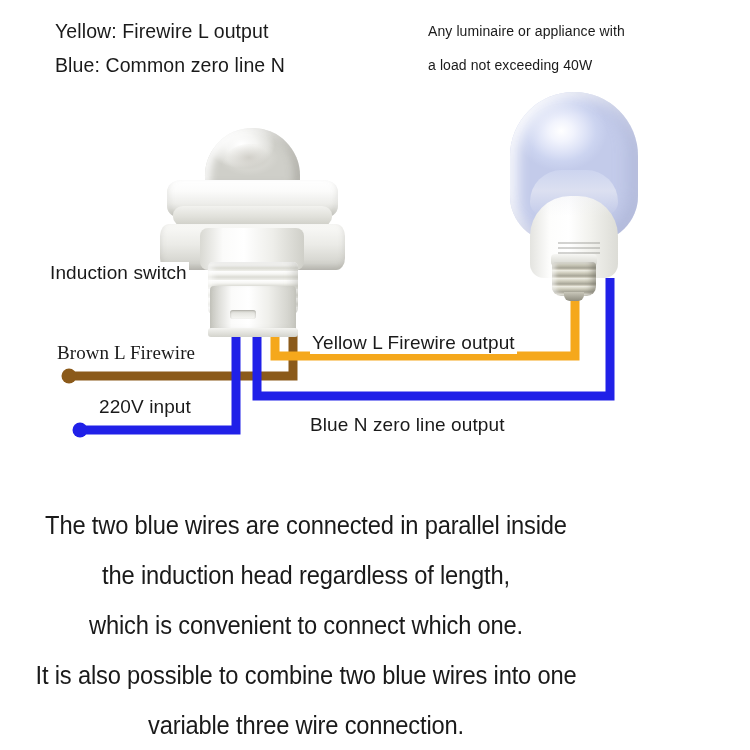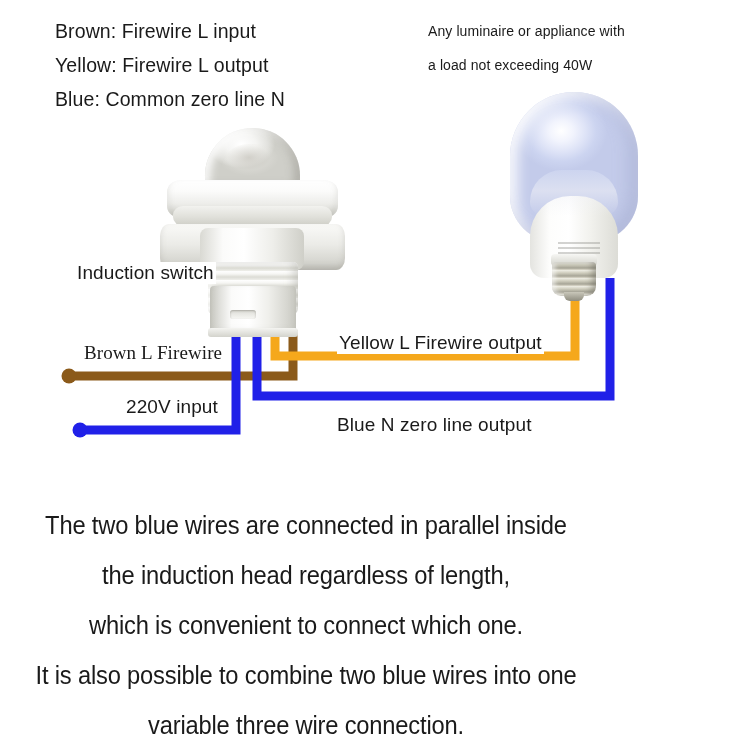--- a/index.html
+++ b/index.html
@@ -14,21 +14,21 @@
 
   
   #legend{left:55px;top:14px;width:320px;}
   #legend .ln{font-size:19.5px;line-height:34px;letter-spacing:.1px;}
 
   
   #caption{left:428px;top:14px;width:318px;text-align:left;}
   #caption .ln{font-size:14px;line-height:34px;letter-spacing:.1px;}
 
   
-  .dlabel{font-size:19px;letter-spacing:.1px;background:#ffffff;padding:0 2px;margin-left:27px;}
+  .dlabel{font-size:19px;letter-spacing:.1px;background:#ffffff;padding:0 2px;}
   #lbl-induction{left:48px;top:262px;}
   #lbl-brown{left:55px;top:342px;font-family:Liberation Serif, serif;}
   #lbl-220v{left:97px;top:396px;}
   #lbl-bluezero{left:58px;top:450px;}
   #lbl-yellowout{left:310px;top:332px;}
   #lbl-blueout{left:308px;top:414px;}
 
   
   #para{left:0;top:500px;width:612px;text-align:center;}
   #para .ln{
@@ -173,21 +173,20 @@
   <div id="bulb">
     <div class="b-glass"></div>
     <div class="b-neck"></div>
     <div class="b-print"></div>
     <div class="b-ring"></div>
     <div class="b-screw"></div>
     <div class="b-tip"></div>
   </div>
 
   <div class="tx" id="legend">
-    <div class="ln">Brown: Firewire L input</div>
     <div class="ln">Yellow: Firewire L output</div>
     <div class="ln">Blue: Common zero line N</div>
   </div>
 
   <div class="tx" id="caption">
     <div class="ln">Any luminaire or appliance with</div>
     <div class="ln">a load not exceeding 40W</div>
   </div>
 
   <div class="tx dlabel" id="lbl-induction">Induction switch</div>

